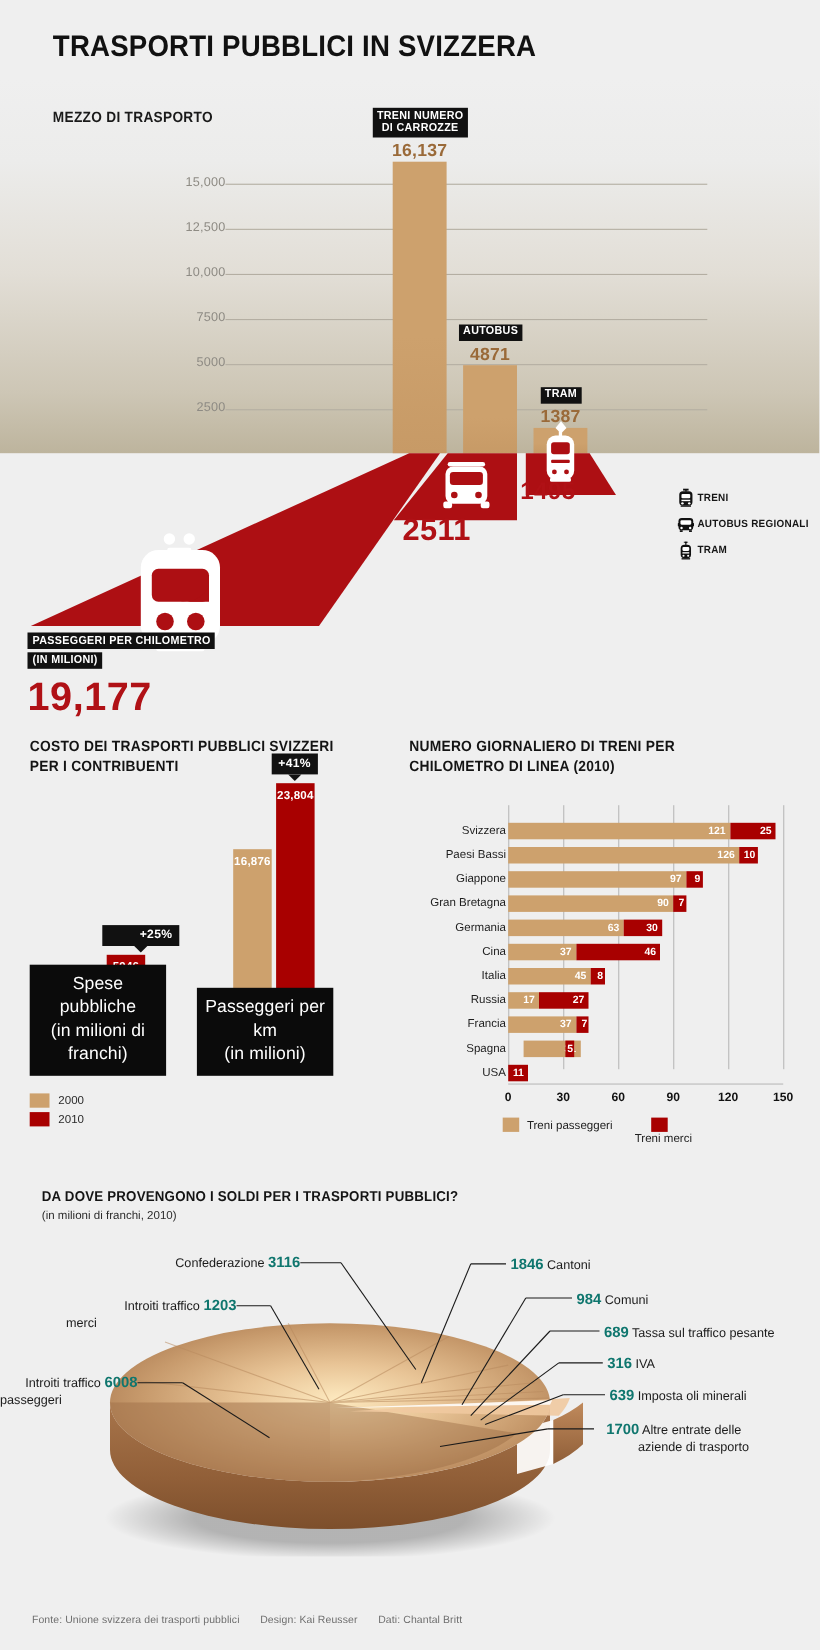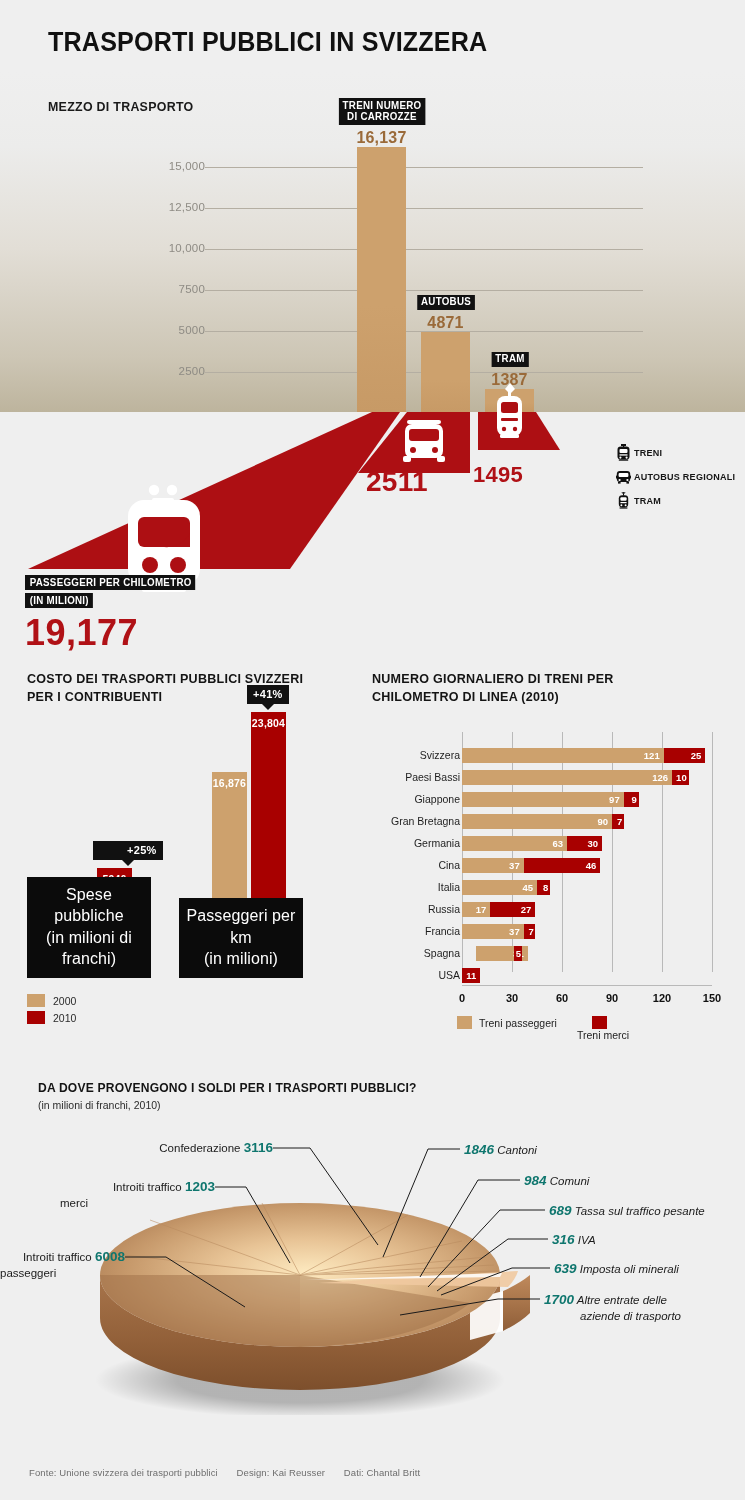--- a/index.html
+++ b/index.html
@@ -157,21 +157,21 @@
   }
   #pie-sub {
     position:absolute; left:38px; top:24px;
     font-size:10.5px; color:#2c2c2c;
   }
   .plab {
     position:absolute; font-size:11.5px; color:#1b1b1b;
     line-height:1.3; white-space:nowrap;
   }
   .plab b { font-size:13.5px; color:#0f766e; font-weight:bold; }
-  .plab.r { text-align:left;font-style:italic; }
+  .plab.r { text-align:center; }
   .plab.l { text-align:right; }
 
   
   #footer {
     position:absolute; left:29px; top:1467px;
     font-size:9.5px; color:#6e6e6e; letter-spacing:.1px;
   }
   #footer span { margin-right:16px; }
 </style>
 </head>
@@ -282,21 +282,21 @@
     </g>
     <g fill="#ad0f13">
       <rect x="501" y="402" width="17" height="11" rx="2.5"></rect>
       <rect x="501" y="418" width="17" height="3" rx="1"></rect>
       <circle cx="504" cy="429" r="2.2"></circle>
       <circle cx="515" cy="429" r="2.2"></circle>
     </g>
   </svg>
 
   <div class="redval" style="left:366px; top:466px;">2511</div>
-  <div class="redval small" style="left:473px; top:462px;">1495</div>
+  <div class="redval small" style="left:473px; top:434px;">1495</div>
 
   <div id="pkm">
     <div id="pkm-tag1">PASSEGGERI PER CHILOMETRO</div><br>
     <div id="pkm-tag2">(IN MILIONI)</div>
     <div id="pkm-value">19,177</div>
   </div>
 
   <div id="tlegend">
     <div class="tleg-row">
       <div class="tleg-ico">

